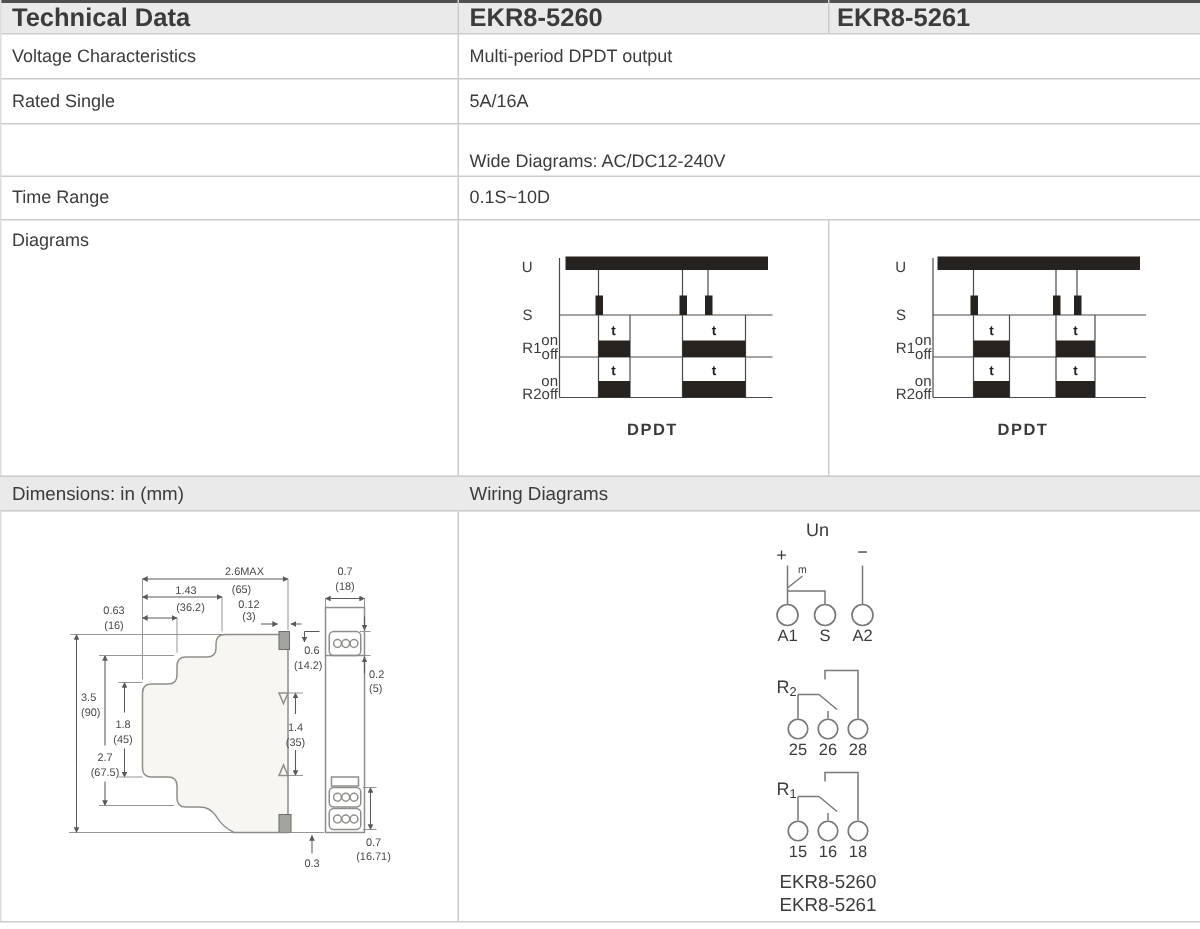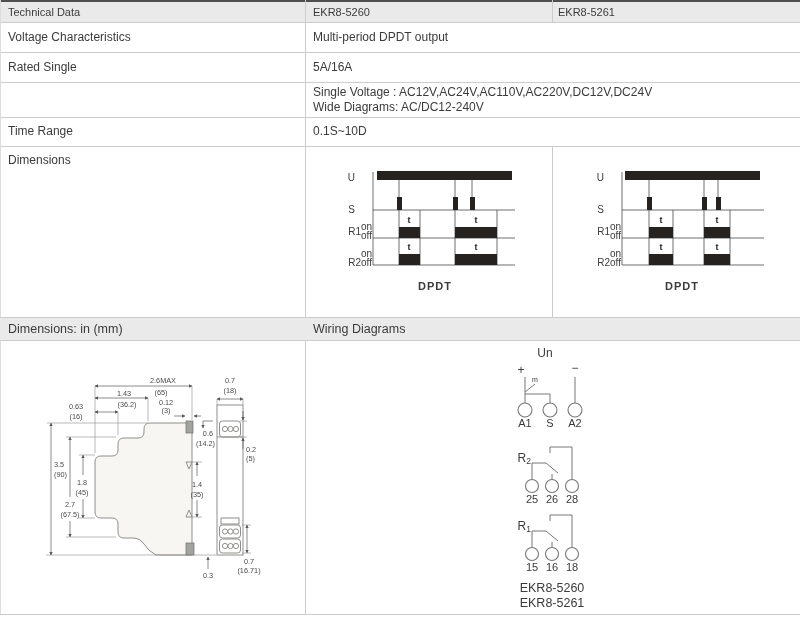--- a/index.html
+++ b/index.html
@@ -1,21 +1,21 @@
 <!DOCTYPE html>
 <html><head>
 <meta charset="utf-8">
 <style>
   html,body{margin:0;padding:0;background:#fff}
   .sheet{position:relative;width:800px;height:619px;background:#fff;
     font-family:"Liberation Sans",sans-serif;color:#3b3b3b;overflow:hidden}
   .topbar{position:absolute;left:0;top:0;width:800px;height:2px;background:#4f4f4f}
   .hline{position:absolute;height:1px;background:#cccccc}
   .vline{position:absolute;width:1px;background:#cccccc}
-  .hdr{position:absolute;top:2px;height:20px;line-height:20px;font-size:11px;font-weight:normal;background:transparent}
+  .hdr{position:absolute;top:2px;height:20px;line-height:20px;font-size:17px;font-weight:bold;background:transparent}
   .hdrband{position:absolute;left:0;top:2px;width:800px;height:20px;background:#eaeaea}
   .band{position:absolute;left:0;top:317px;width:800px;height:24px;background:#eaeaea;border-top:1px solid #cccccc;border-bottom:1px solid #cccccc;box-sizing:border-box}
   .bandlbl{position:absolute;top:0;height:24px;line-height:24px;font-size:12.5px;font-weight:normal}
   .lbl,.val{position:absolute;font-size:12px;white-space:nowrap}
   svg text{font-family:"Liberation Sans",sans-serif}
   .fn text{font-size:10px;fill:#3b3b3b}
   .fn .tt{font-size:9px;font-weight:bold;fill:#262220}
   .fn .cap{font-size:11px;font-weight:bold;letter-spacing:1px}
   .fn line{stroke:#4a4a4a;stroke-width:0.8}
   .fn rect{fill:#262220}
@@ -54,27 +54,26 @@
   <div class="vline" style="left:552px;top:0;height:22px"></div>
   <div class="vline" style="left:552px;top:146px;height:171px"></div>
   <div class="vline" style="left:0;top:0;height:614px;background:#dddddd"></div>
 
   <div class="lbl" style="left:8px;top:22px;height:30px;line-height:30px">Voltage Characteristics</div>
   <div class="val" style="left:313px;top:22px;height:30px;line-height:30px">Multi-period DPDT output</div>
 
   <div class="lbl" style="left:8px;top:52px;height:30px;line-height:30px">Rated Single</div>
   <div class="val" style="left:313px;top:52px;height:30px;line-height:30px">5A/16A</div>
 
-  <div class="val" style="left:313px;top:85px;line-height:15px">Single Voltage : AC12V,AC24V,AC110V,AC220V,DC12V,DC24V</div>
   <div class="val" style="left:313px;top:100px;line-height:15px">Wide Diagrams: AC/DC12-240V</div>
 
   <div class="lbl" style="left:8px;top:117px;height:29px;line-height:29px">Time Range</div>
   <div class="val" style="left:313px;top:117px;height:29px;line-height:29px">0.1S~10D</div>
 
-  <div class="lbl" style="left:8px;top:153px">Dimensions</div>
+  <div class="lbl" style="left:8px;top:153px">Diagrams</div>
 
   <svg class="fn" style="position:absolute;left:305px;top:146px" width="247" height="171" viewBox="0 0 247 171">
     <g>
       <line x1="68" y1="26" x2="68" y2="119"></line>
       <line x1="68" y1="64" x2="210" y2="64"></line>
       <line x1="68" y1="92" x2="210" y2="92"></line>
       <line x1="68" y1="119" x2="210" y2="119"></line>
       <line x1="94" y1="34" x2="94" y2="119"></line>
       <line x1="115" y1="64" x2="115" y2="119"></line>
       <line x1="150" y1="34" x2="150" y2="119"></line>

